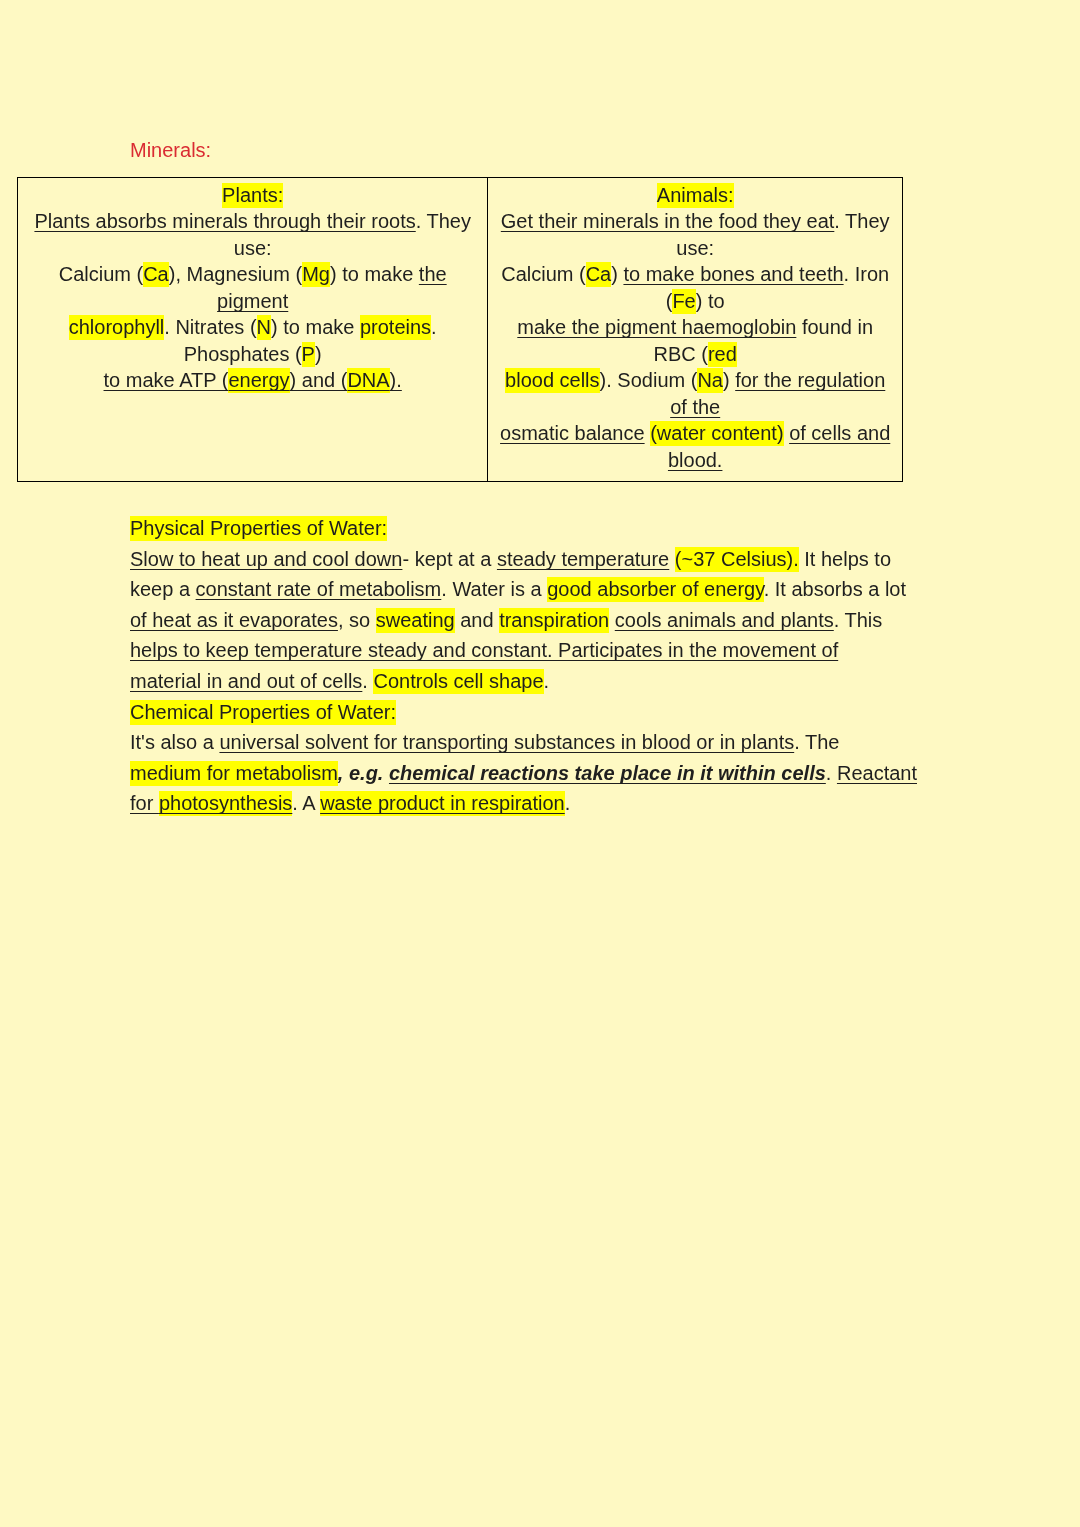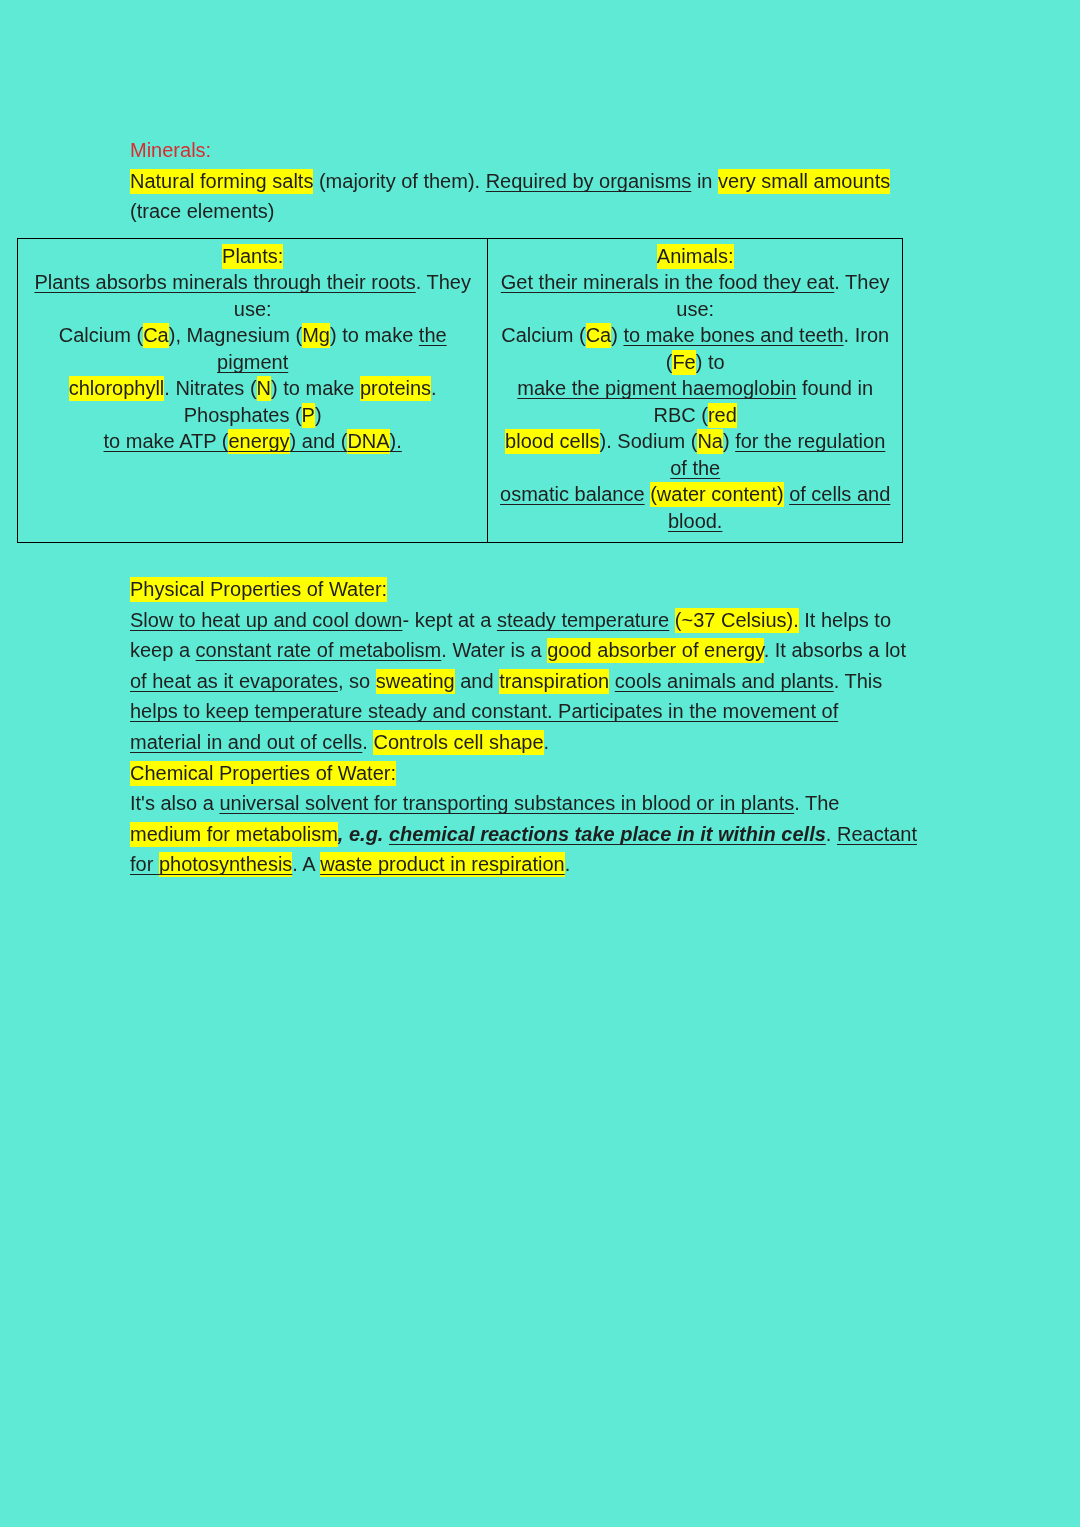--- a/index.html
+++ b/index.html
@@ -1,20 +1,20 @@
 <!DOCTYPE html>
 <html style="--heading-red: #da2c33; --highlight-yellow: #ffff00; --text-color: #1f1f1f; --table-border: #000000;"><head>
 <meta charset="utf-8">
 <style>
   html,body { margin:0; padding:0; background:#ffffff; }
   .page {
     position: relative;
     width: 1080px;
     height: 1527px;
-    background: #5eead4;
+    background: #fef9c3;
     overflow: hidden;
     font-family: "Liberation Sans", "DejaVu Sans", sans-serif;
     font-size: 20px;
     color: #1f1f1f;
     -webkit-font-smoothing: antialiased;
   }
   .minerals-block {
     padding-top: 135px;
     margin-left: 130px;
     width: 820px;
@@ -53,21 +53,20 @@
   }
   .it { font-style: italic; font-weight: bold; }
 </style>
 </head>
 <body>
 
 <div class="page">
 
   <div class="minerals-block">
     <div class="red">Minerals:</div>
-    <div><span class="hl">Natural forming salts</span><span> (majority of them). </span><span class="ul">Required by organisms</span><span> in </span><span class="hl">very small amounts</span><br><span>(trace elements)</span></div>
   </div>
 
   <table class="minerals-table">
     <tbody>
       <tr>
         <td class="plants-cell"><span class="hl">Plants:</span><br><span class="ul">Plants absorbs minerals through their roots</span><span>. They use:</span><br><span>Calcium (</span><span class="hl">Ca</span><span>), Magnesium (</span><span class="hl">Mg</span><span>) to make </span><span class="ul">the pigment</span><br><span class="hl">chlorophyll</span><span>. Nitrates (</span><span class="hl">N</span><span>) to make </span><span class="hl">proteins</span><span>. Phosphates (</span><span class="hl">P</span><span>)</span><br><span class="ul">to make ATP (</span><span class="hl ul">energy</span><span class="ul">) and (</span><span class="hl ul">DNA</span><span class="ul">).</span></td>
         <td class="animals-cell"><span class="hl">Animals:</span><br><span class="ul">Get their minerals in the food they eat</span><span>. They use:</span><br><span>Calcium (</span><span class="hl">Ca</span><span>) </span><span class="ul">to make bones and teeth</span><span>. Iron (</span><span class="hl">Fe</span><span>) to</span><br><span class="ul">make the pigment haemoglobin</span><span> found in RBC (</span><span class="hl">red</span><br><span class="hl">blood cells</span><span>). Sodium (</span><span class="hl">Na</span><span>) </span><span class="ul">for the regulation of the</span><br><span class="ul">osmatic balance</span><span> </span><span class="hl">(water content)</span><span> </span><span class="ul">of cells and</span><br><span class="ul">blood.</span></td>
       </tr>
     </tbody>
   </table>

